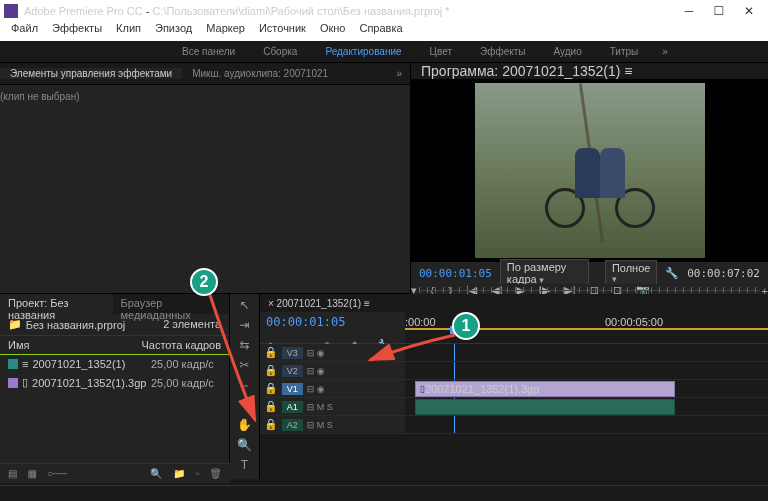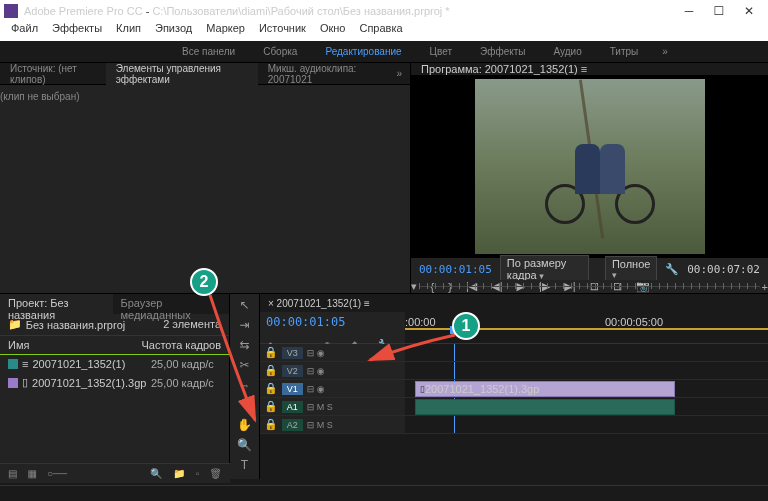--- a/index.html
+++ b/index.html
@@ -15,21 +15,21 @@
 .tabbar span.active{color:#4a9eff}
 .tabbar .arr{color:#888;font-size:10px;padding:0 10px}
 .workspace{display:flex;height:230px}
 .leftpanel{width:410px;background:#232323;display:flex;flex-direction:column}
 .panel-tabs{height:22px;display:flex;align-items:center;background:#1a1a1a;border-bottom:1px solid #000}
 .panel-tabs span{padding:0 10px;font-size:10px;color:#888}
 .panel-tabs span.active{background:#232323;color:#ccc}
 .panel-tabs .x{margin-left:auto;padding:0 8px}
 .noclip{padding:6px 0;font-size:10px;color:#888}
 .rightpanel{flex:1;background:#232323;border-left:1px solid #000;display:flex;flex-direction:column}
-.prog-header{height:22px;display:flex;align-items:center;padding:0 10px;background:#1a1a1a;font-size:11px}
+.prog-header{height:22px;display:flex;align-items:center;padding:0 10px;background:#1a1a1a;font-size:14px}
 .preview{flex:1;background:#000;display:flex;align-items:center;justify-content:center;padding:4px}
 .video-frame{width:230px;height:175px;background:linear-gradient(180deg,#8a9a8a 0%,#6a7a5a 50%,#4a5a3a 100%);position:relative;overflow:hidden}
 .bike{position:absolute;bottom:30px;left:70px;width:110px;height:80px}
 .wheel{width:40px;height:40px;border:3px solid #222;border-radius:50%;position:absolute;bottom:0}
 .wheel.w1{left:0}.wheel.w2{right:0}
 .person{position:absolute;width:25px;height:50px;background:#2a3a5a;border-radius:8px 8px 0 0;top:0}
 .person.p1{left:30px}.person.p2{left:55px;background:#3a4a6a}
 .pole{position:absolute;width:3px;height:160px;background:rgba(80,70,50,0.7);left:115px;top:0;transform:rotate(-8deg)}
 .prog-controls{height:22px;display:flex;align-items:center;padding:0 8px;background:#232323;gap:8px}
 .timecode{color:#4a9eff;font-family:monospace;font-size:11px}
@@ -115,21 +115,20 @@
   <span>Цвет</span>
   <span>Эффекты</span>
   <span>Аудио</span>
   <span>Титры</span>
   <span class="arr">»</span>
 </div>
 
 <div class="workspace">
   <div class="leftpanel">
     <div class="panel-tabs">
-      <span>Источник: (нет клипов)</span>
       <span class="active">Элементы управления эффектами</span>
       <span>Микш. аудиоклипа: 20071021</span>
       <span class="x">»</span>
     </div>
     <div class="noclip">(клип не выбран)</div>
   </div>
   <div class="rightpanel">
     <div class="prog-header">Программа: 20071021_1352(1) ≡</div>
     <div class="preview">
       <div class="video-frame">

